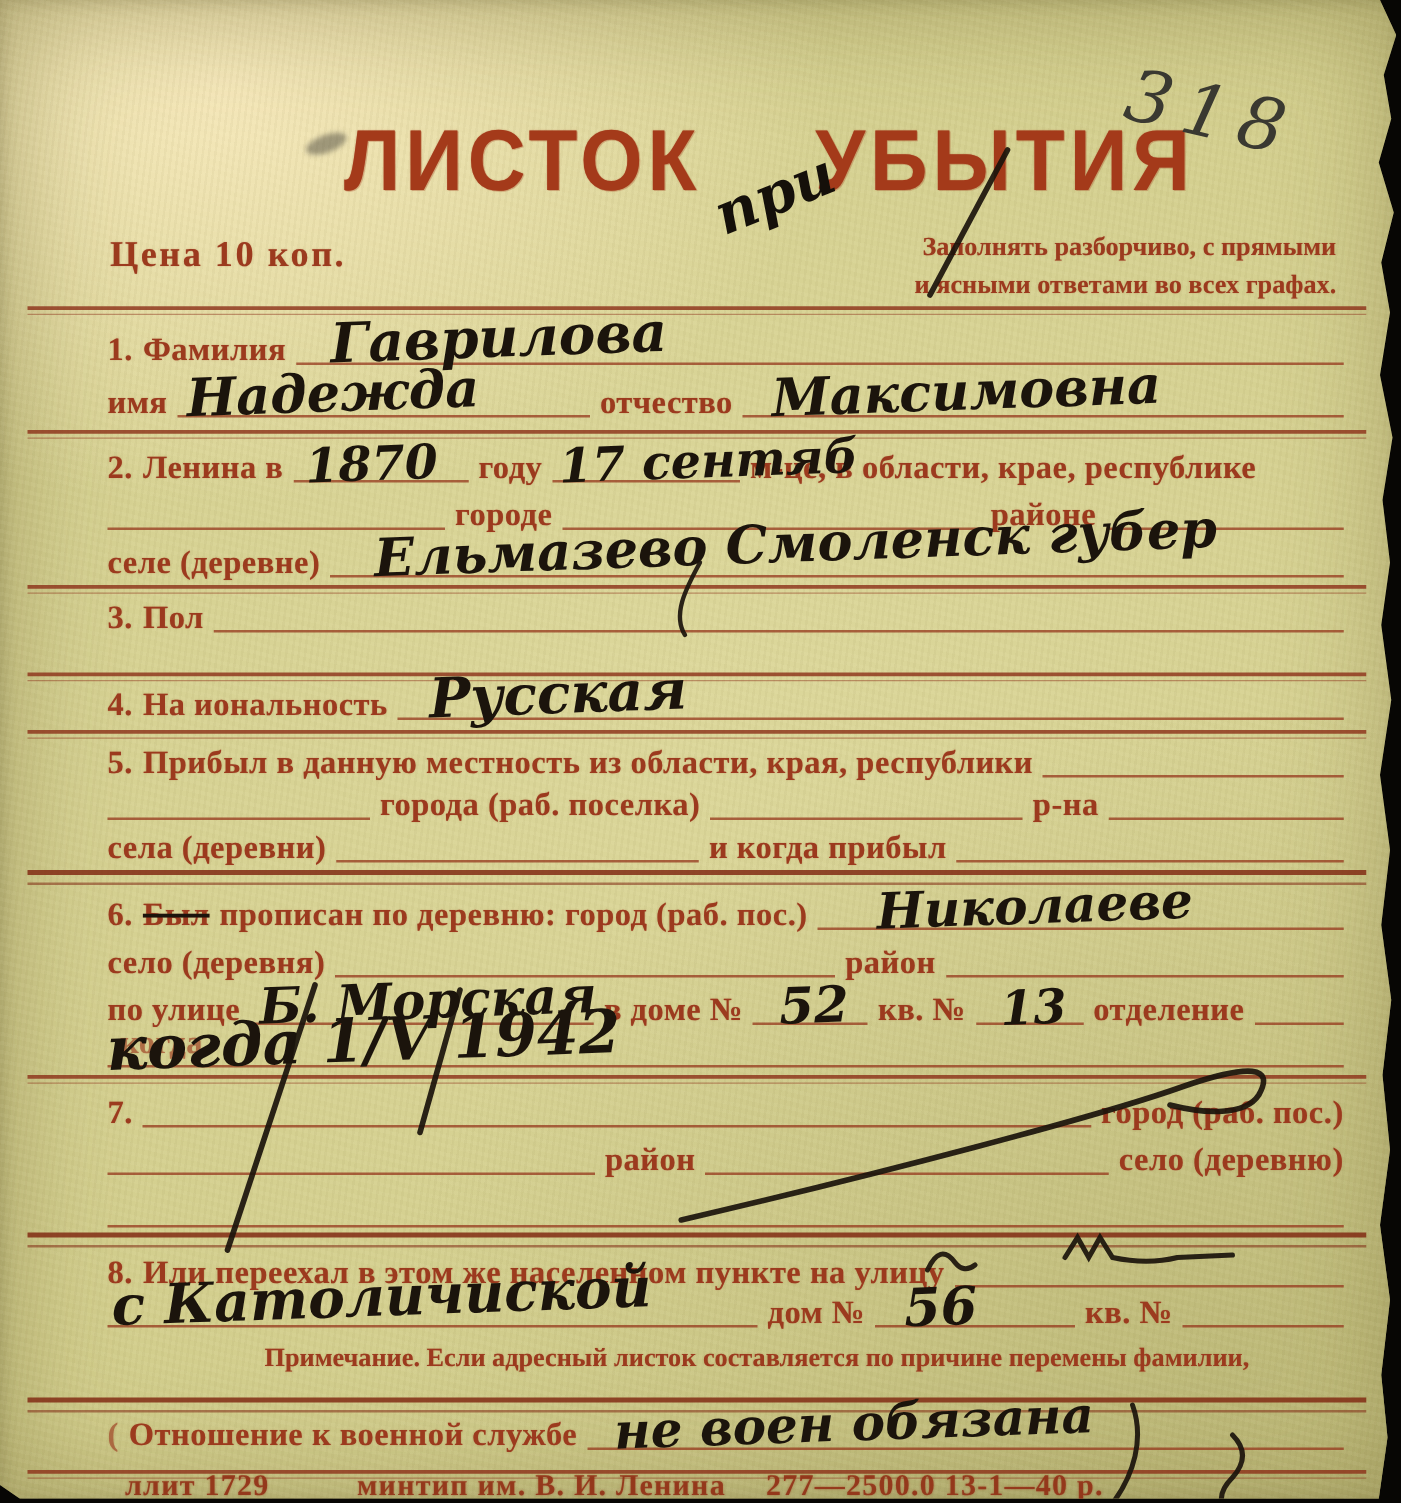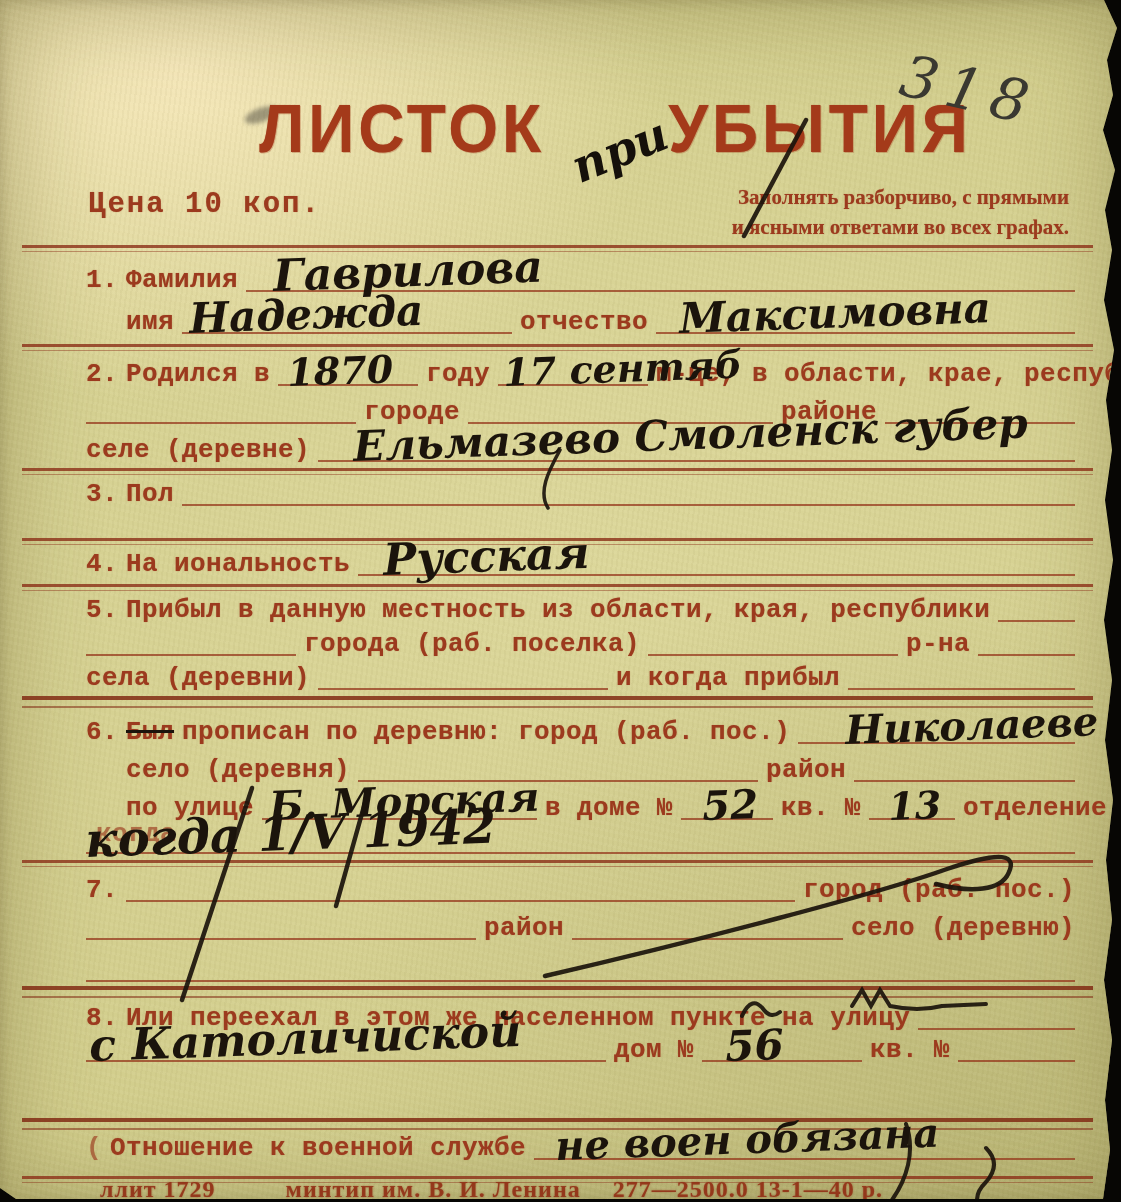--- a/index.html
+++ b/index.html
@@ -16,51 +16,51 @@
       1113px 560px,1104px 620px,1112px 680px,1105px 740px,1113px 800px,1106px 860px,1112px 920px,
       1104px 980px,1112px 1040px,1105px 1100px,1110px 1150px,1103px 1199px,16px 1199px,0 1188px);}
   .grain{position:absolute;inset:0;pointer-events:none;
     background:
       repeating-linear-gradient(97deg, rgba(120,105,50,.05) 0 2px, transparent 2px 5px),
       repeating-linear-gradient(13deg, rgba(255,250,210,.05) 0 3px, transparent 3px 7px);}
   .sec{position:absolute;left:86px;right:46px;}
   .r{display:flex;align-items:flex-end;white-space:nowrap;}
   .r > * + *{margin-left:8px;}
   .h42{height:42px;} .h38{height:38px;} .h34{height:34px;} .h32{height:32px;}
-  .lbl,.num{font-family:Liberation Mono, monospace;font-weight:700;font-size:26px;line-height:1;
+  .lbl,.num{font-family:Liberation Serif, serif;font-weight:700;font-size:26px;line-height:1;
     color:#9c3a1e;letter-spacing:.4px;padding-bottom:3px;
     text-shadow:0 0 1px rgba(150,55,28,.5);}
   .small{font-size:22px;}
   .faded{opacity:.65;}
   .strike{text-decoration:line-through;text-decoration-color:#1b140c;text-decoration-thickness:3px;}
   .ul{border-bottom:2.5px solid rgba(150,55,28,.75);margin-bottom:4px;position:relative;
       min-width:28px;height:26px;flex:0 0 auto;}
   .grow{flex:1 1 auto;}
   .hw{font-family:"DejaVu Serif",serif;font-style:italic;font-weight:700;color:#1b140c;
       font-size:40px;line-height:.9;position:absolute;bottom:-6px;left:16px;white-space:nowrap;
       transform:rotate(-2deg);transform-origin:left bottom;z-index:3;}
   .sep{position:absolute;left:22px;right:28px;border-top:3px solid rgba(140,48,24,.8);
        border-bottom:1px solid rgba(140,48,24,.45);height:3px;}
   .sep.thick{border-top:4px solid rgba(130,44,20,.85);border-bottom:2px solid rgba(130,44,20,.55);height:6px;}
   .title-row{position:absolute;top:96px;left:150px;right:40px;display:flex;justify-content:center;
-       align-items:flex-start;gap:16px;}
+       align-items:center;}
   .title-word{font-family:"Liberation Sans",sans-serif;font-weight:900;font-size:64px;line-height:1;
        color:#a43a1a;letter-spacing:4px;transform:scaleY(1.08);
        text-shadow:0 0 1px rgba(160,55,25,.6), 1px 1px 0 rgba(160,55,25,.25);}
   .insertion{font-family:"DejaVu Serif",serif;font-style:italic;font-weight:700;font-size:46px;
        color:#15100a;transform:rotate(-22deg) translate(2px,30px);margin:0 -4px;z-index:4;position:relative;}
   .corner-num{position:absolute;left:900px;top:56px;font-family:"DejaVu Serif",serif;
        font-style:italic;font-weight:400;font-size:58px;color:#3a3931;letter-spacing:9px;
        transform:rotate(13deg);}
   .price{position:absolute;left:88px;top:190px;font-size:29px;letter-spacing:2px;}
   .instr{position:absolute;right:52px;top:182px;width:520px;text-align:right;}
   .instr div{font-weight:700;font-size:21px;line-height:1.45;color:#9c3a1e;
        text-shadow:0 0 1px rgba(150,55,28,.5);}
   .hint-row{margin-left:520px;}
-  .ind{margin-left:40px;}
+  .ind{}
   .note{font-weight:700;font-size:21px;line-height:1.18;color:#9c3a1e;text-align:center;
        padding-left:50px;text-shadow:0 0 1px rgba(150,55,28,.5);white-space:nowrap;}
   .imprint{position:absolute;left:100px;right:40px;top:1176px;display:flex;align-items:flex-start;}
   .imprint span{font-weight:700;font-size:24px;color:rgba(146,48,22,.88);
        text-shadow:0 0 2px rgba(146,48,22,.55);letter-spacing:1px;}
   .smudge{position:absolute;left:244px;top:108px;width:34px;height:14px;border-radius:50%;
        background:rgba(60,58,50,.45);filter:blur(2px);transform:rotate(-20deg);}
   svg.pen{position:absolute;inset:0;z-index:5;pointer-events:none;}
 </style>
 </head>
@@ -110,21 +110,21 @@
       <span class="lbl">отчество</span>
       <span class="ul grow">
         <span class="hw" style="font-size:42px;left:24px">Максимовна</span>
       </span>
     </div>
   </div>
 
   <div class="sec" style="top:352px">
     <div class="r h38">
       <span class="num">2.</span>
-      <span class="lbl">Родился в</span>
+      <span class="lbl">Ленина в</span>
       <span class="ul" style="width:140px">
         <span class="hw" style="font-size:38px;left:10px">1870</span>
       </span>
       <span class="lbl">году</span>
       <span class="ul" style="width:150px">
         <span class="hw" style="font-size:38px;left:6px">17 сентяб</span>
       </span>
       <span class="lbl">м-це, в области,  крае, республике</span>
     </div>
     <div class="r h38">
@@ -248,20 +248,21 @@
         <span class="hw" style="font-size:44px;left:4px">с Католичиской</span>
       </span>
       <span class="lbl">дом №</span>
       <span class="ul" style="width:160px">
         <span class="hw" style="font-size:42px;left:24px">56</span>
       </span>
       <span class="lbl">кв. №</span>
       <span class="ul grow"></span>
     </div>
     <div style="margin-top:8px">
+      <div class="note">Примечание. Если адресный листок составляется по причине перемены фамилии,</div>
     </div>
   </div>
 
   <div class="sec" style="top:1126px">
     <div class="r h38">
       <span class="lbl faded">(</span>
       <span class="lbl">Отношение к военной службе</span>
       <span class="ul grow">
         <span class="hw" style="font-size:40px;left:22px">не воен  обязана</span>
       </span>

